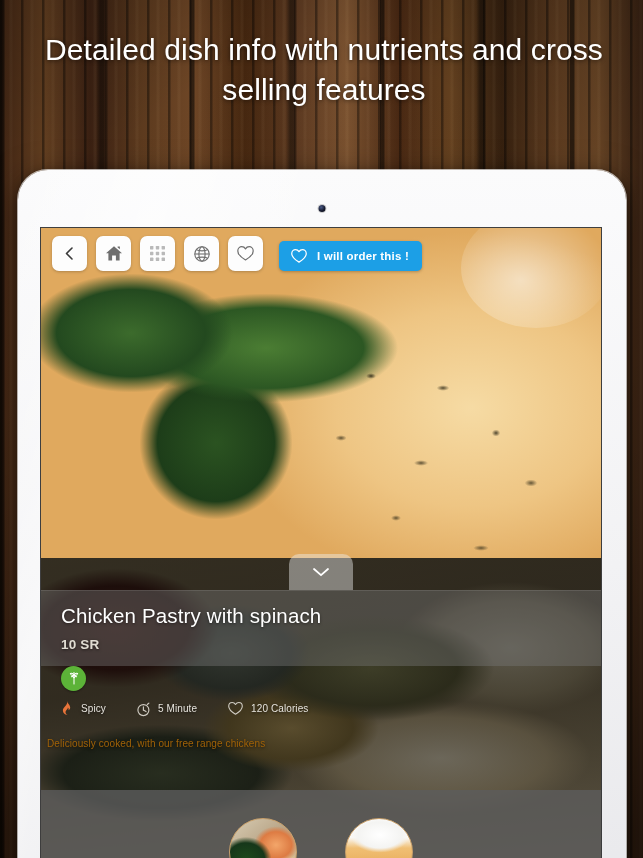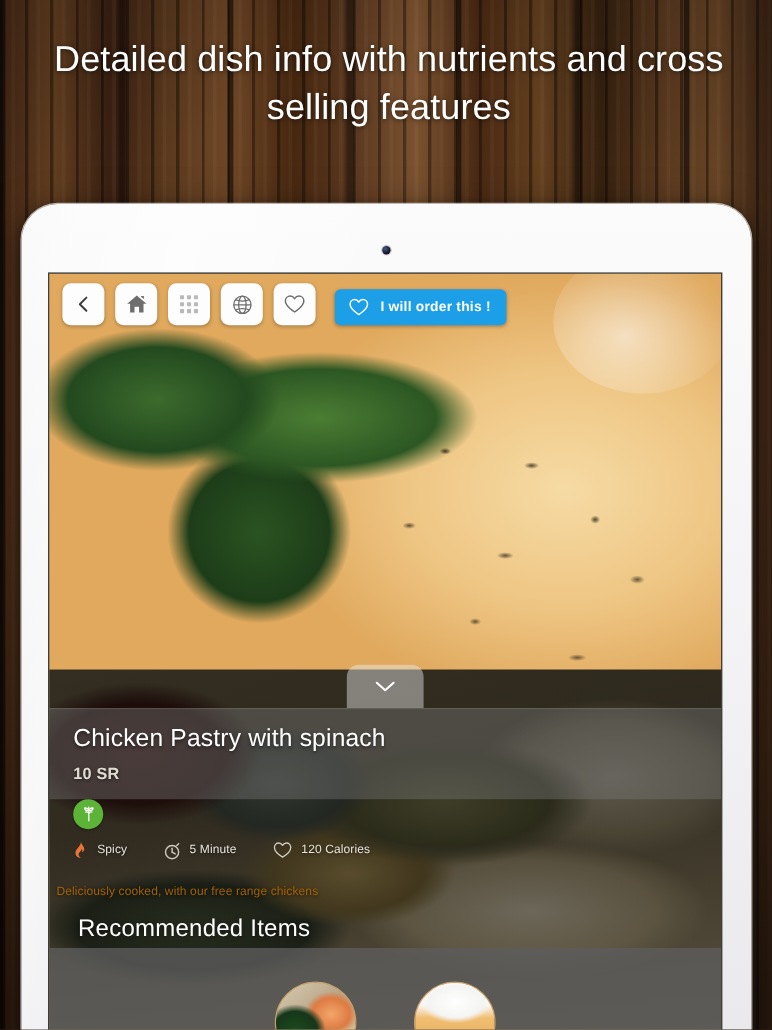--- a/index.html
+++ b/index.html
@@ -493,21 +493,20 @@
         <div class="attr">
           <svg width="17" height="15" viewBox="0 0 19 17">
             <path d="M9.5 15 C9.5 15 1.8 10.4 1.8 5.9 C1.8 3.4 3.7 1.7 5.8 1.7 C7.3 1.7 8.7 2.6 9.5 3.9 C10.3 2.6 11.7 1.7 13.2 1.7 C15.3 1.7 17.2 3.4 17.2 5.9 C17.2 10.4 9.5 15 9.5 15 Z" fill="none" stroke="#cfcbc2" stroke-width="1.25" stroke-linejoin="round"></path>
           </svg>
           <span class="attr-label">120 Calories</span>
         </div>
       </div>
 
       <div class="desc">Deliciously cooked, with our free range chickens</div>
 
-      <div class="rec-heading">Recommended Items</div>
 
       <div class="rec-strip"></div>
 
       <div class="rec-thumbs">
         <div class="rec-thumb rec-thumb-a"></div>
         <div class="rec-thumb rec-thumb-b"></div>
       </div>
     </div>
 
   </div>

